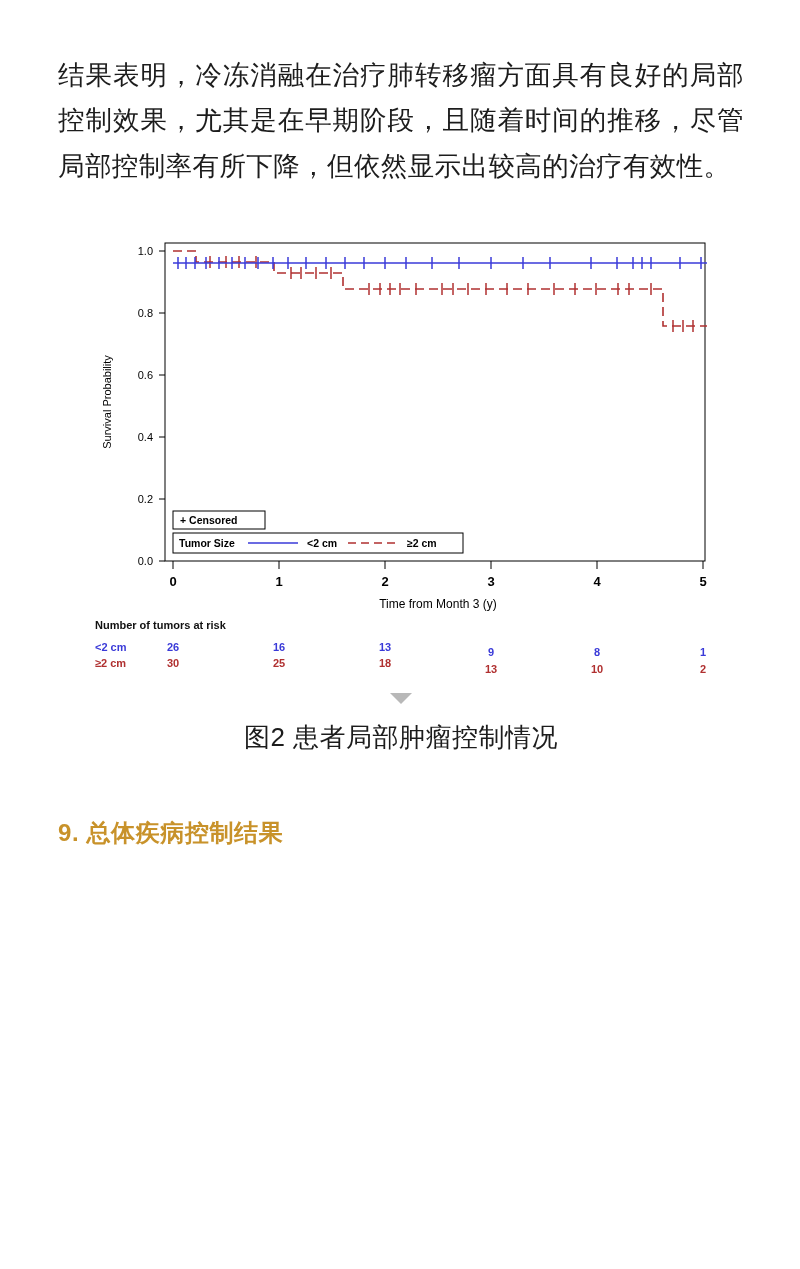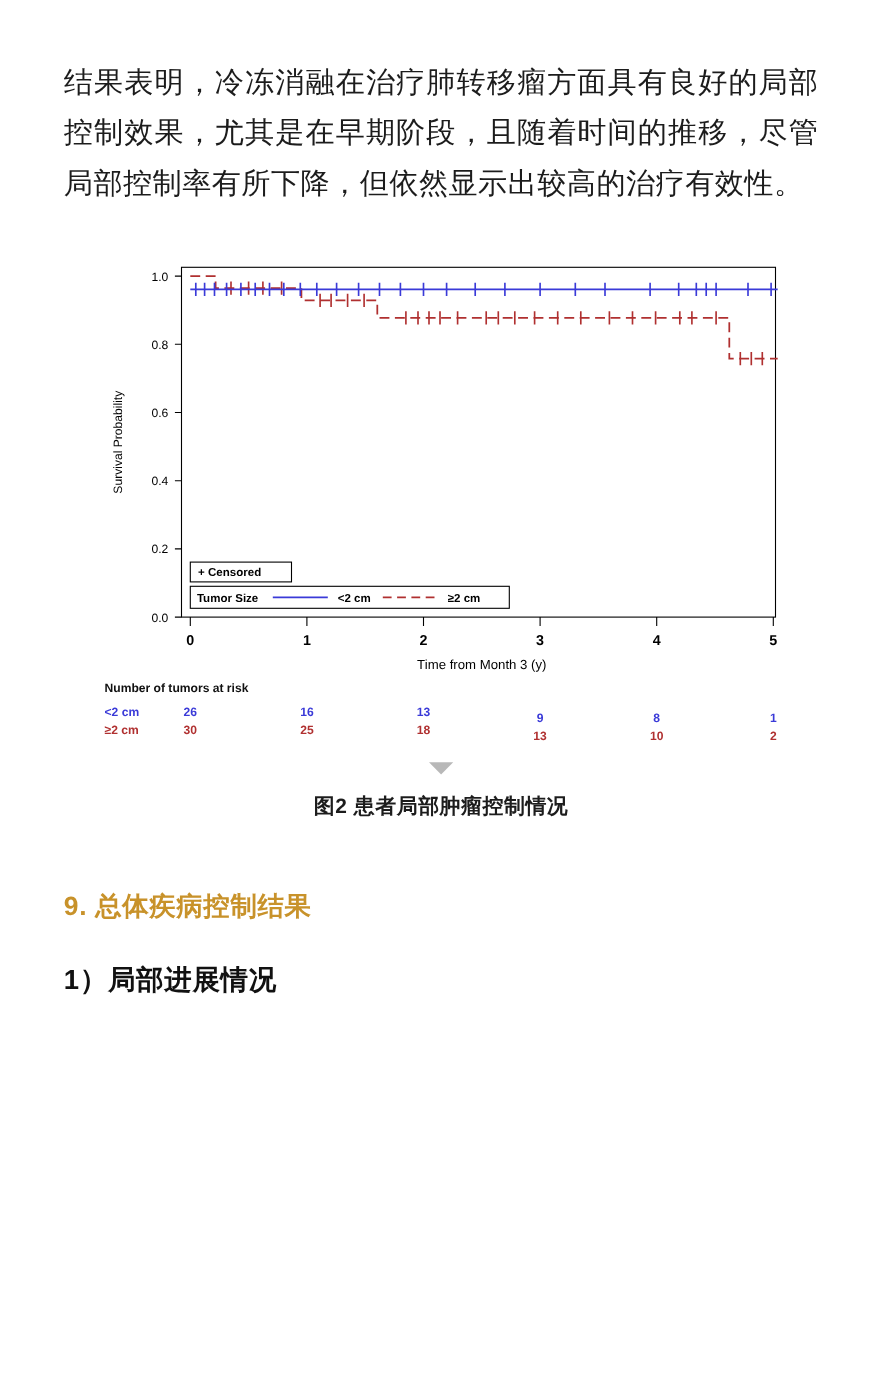--- a/index.html
+++ b/index.html
@@ -47,25 +47,25 @@
 
   .arrow-mark {
     width: 0; height: 0;
     border-left: 11px solid transparent;
     border-right: 11px solid transparent;
     border-top: 11px solid #b8b8b8;
     margin: 10px auto 0 auto;
   }
   .fig-caption {
     text-align: center;
-    font-size: 19px;
+    font-size: 26px;
     color: #1c1c1c;
     margin-top: 16px;
     letter-spacing: 0.5px;
-    font-weight: 700;
+    font-weight: 400;
   }
 
   
   h2.section-title {
     color: #c8922a;
     font-size: 24px;
     font-weight: bold;
     margin: 62px 0 0 0;
     letter-spacing: 0.6px;
   }
@@ -236,15 +236,14 @@
           </g>
         </g>
       </svg>
     </div>
 
     <div class="arrow-mark"></div>
     <div class="fig-caption">图2  患者局部肿瘤控制情况</div>
   </div>
 
   <h2 class="section-title">9. 总体疾病控制结果</h2>
-  <h3 class="sub-title">1）局部进展情况</h3>
 
 </div>
 
 </body></html>

